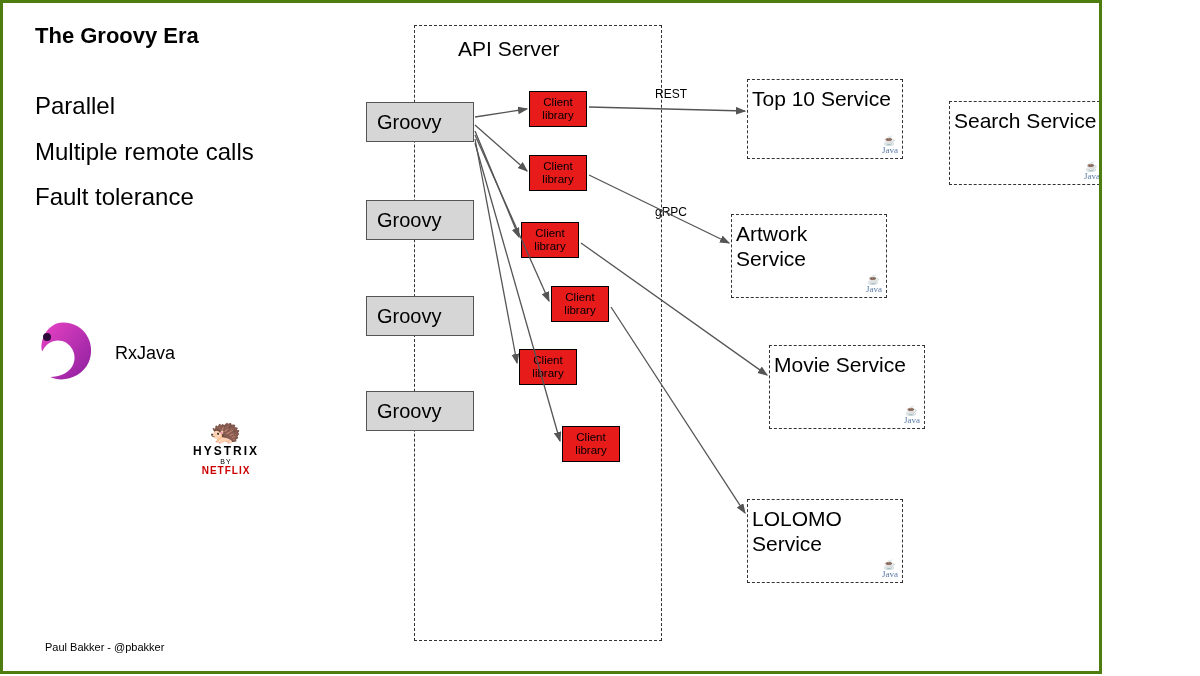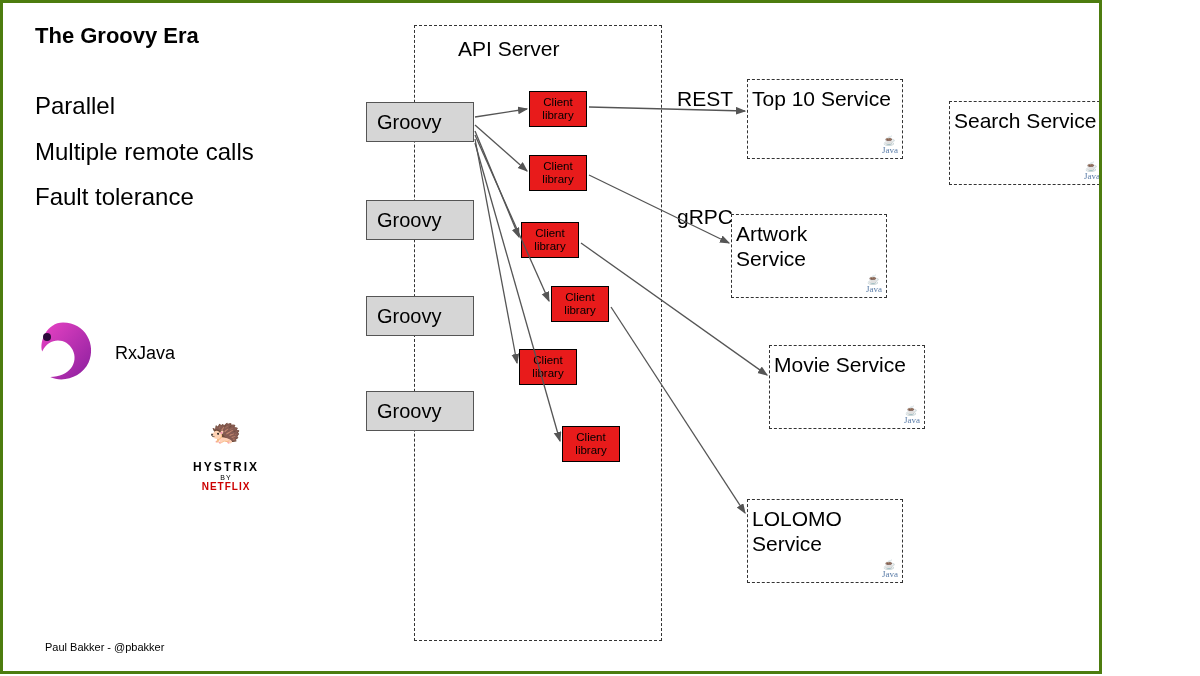--- a/index.html
+++ b/index.html
@@ -57,21 +57,21 @@
   }
   .hystrix-block .porcupine {
     font-size: 26px;
     line-height: 1;
   }
   .hystrix-block .name {
     font-family: 'Arial Black', Arial, sans-serif;
     font-weight: 900;
     letter-spacing: 2px;
     font-size: 12px;
-    margin-top: 16px;
+    margin-top: 0;
   }
   .hystrix-block .by {
     font-size: 7px;
     letter-spacing: 1px;
   }
   .hystrix-block .netflix {
     color: #c00;
     font-weight: bold;
     font-size: 10px;
     letter-spacing: 1px;
@@ -144,22 +144,21 @@
   .java-badge::before {
     content: "☕";
     font-size: 10px;
     color: #c77b4a;
     display: block;
     text-align: center;
     margin-bottom: -2px;
   }
   .conn-label {
     position: absolute;
-    font-size: 21px;
-    margin-left: 22px;
+    font-size: 12px;
   }
   svg.arrows {
     position: absolute;
     left: 0; top: 0;
     width: 1198px; height: 674px;
     pointer-events: none;
   }
 </style>
 </head>
 <body>

